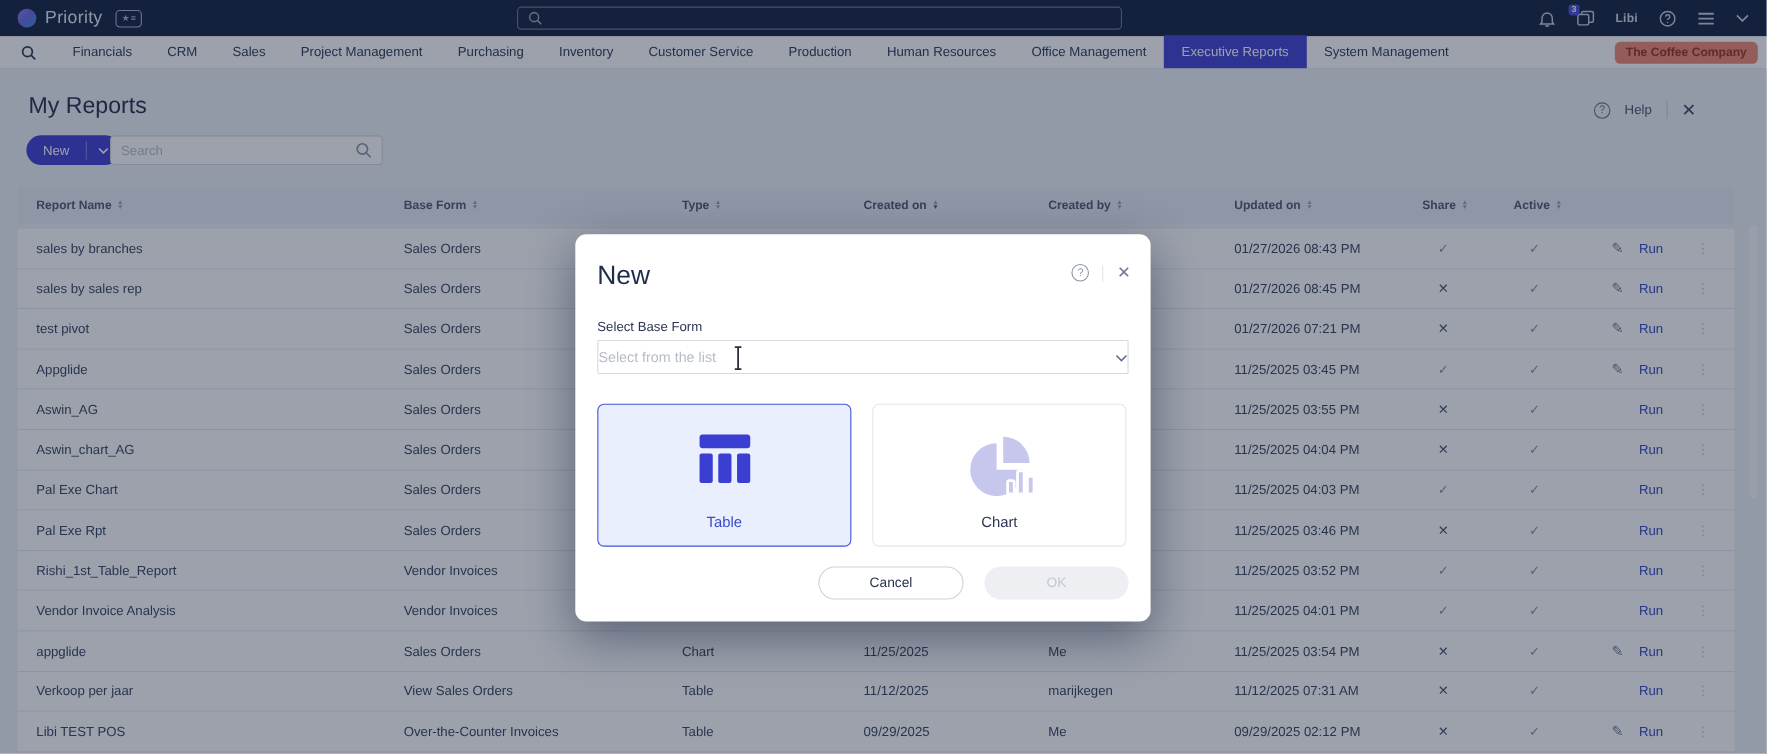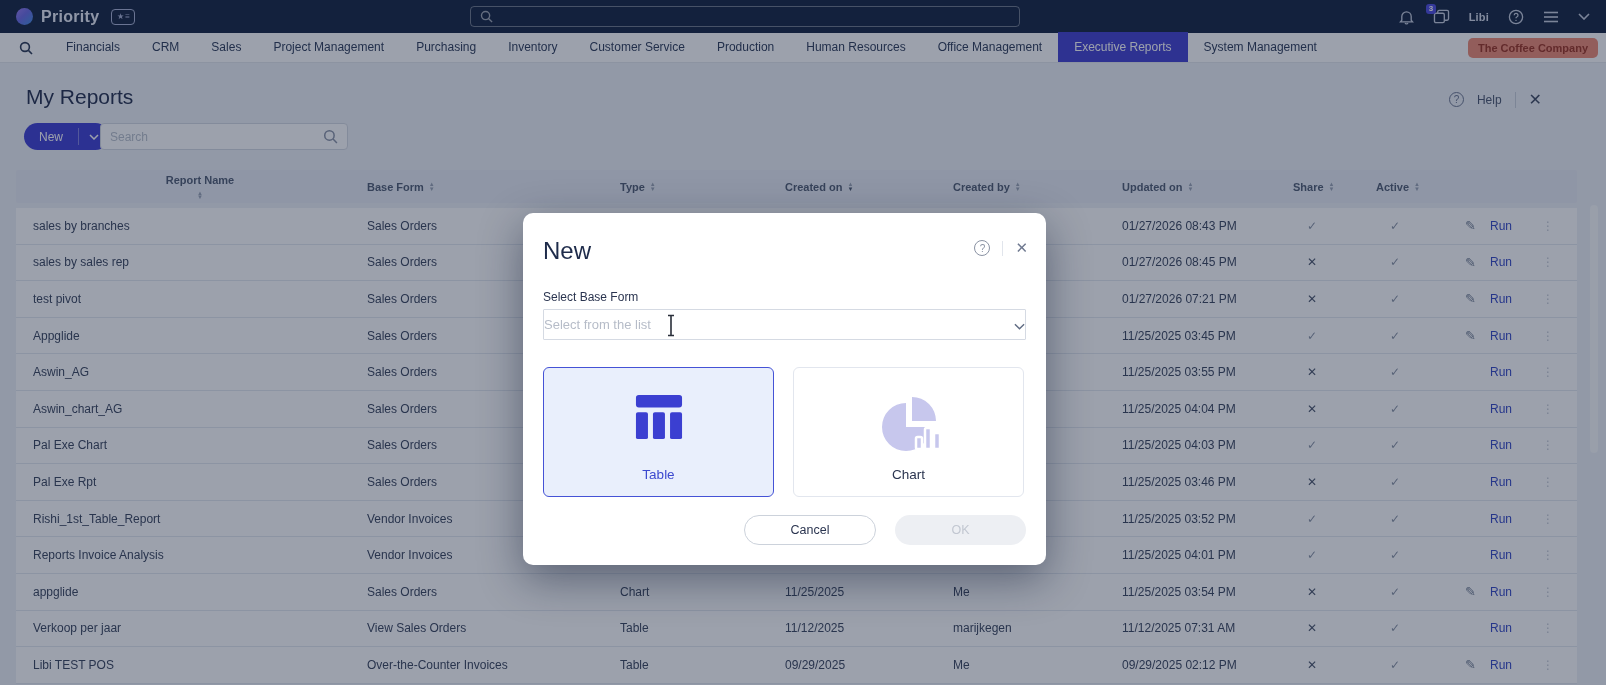--- a/index.html
+++ b/index.html
@@ -8,21 +8,21 @@
     position: relative; overflow: hidden;
     background: #eef1f6;
     font-family: "Liberation Sans","DejaVu Sans",sans-serif;
     color: #3a455d;
   }
   
   .topbar { position:absolute; top:0; left:0; right:0; height:33px; background:#142441;
     display:flex; align-items:center; padding:0 16px; z-index:1; }
   .logo-mark { width:17px; height:17px; border-radius:50%;
     background: linear-gradient(135deg,#9b7bf0 0%,#6a6ae6 45%,#3f8fe0 100%); margin-right:8px; flex:none; }
-  .brand { color:#e9edf6; font-size:16px; font-weight:700; letter-spacing:.3px; }
+  .brand { color:#e9edf6; font-size:16px; font-weight:400; letter-spacing:.3px; }
   .fav-badge { margin-left:12px; width:24px; height:16px; border:1.4px solid #a9b2d4; border-radius:4px;
     color:#a9b2d4; font-size:8px; display:flex; align-items:center; justify-content:center; gap:1px; }
   .topbar-search { position:absolute; left:470px; top:6px; width:550px; height:21px;
     border:1px solid rgba(255,255,255,.38); border-radius:4px; background:transparent;
     display:flex; align-items:center; padding:0 9px; }
   .topbar-search input { flex:1; background:transparent; border:none; outline:none;
     color:rgba(255,255,255,.6); font-size:11px; font-style:italic; font-family:inherit; }
   .topbar-search input::placeholder { color:rgba(255,255,255,.55); }
   .topbar-right { margin-left:auto; display:flex; align-items:center; gap:19px; }
   .tb-icon { position:relative; display:flex; align-items:center; color:#c7cede; cursor:pointer; }
@@ -58,21 +58,21 @@
   .list-search input::placeholder { color:#b9c0cb; }
   
   .table { position:absolute; left:16px; top:170px; width:1561px; }
   .thead, .tr { display:grid; grid-template-columns:351px 253px 165px 168px 169px 165px 73px 80px 1fr;
     align-items:center; }
   .thead { height:33px; background:#e9edf4; border-radius:2px; font-size:11px; font-weight:700; color:#505c73; }
   .tbody { margin-top:5px; }
   .tr { height:36.6px; background:#fff; border-bottom:1px solid #e4e8ef; font-size:12px; color:#3a455d; }
   .th, .td { overflow:hidden; text-overflow:ellipsis; white-space:nowrap; }
   .th { display:flex; align-items:center; gap:5px; cursor:pointer; }
-  .th:first-child, .td:first-child { padding-left:17px;flex-direction:column; }
+  .th:first-child, .td:first-child { padding-left:17px; }
   .th.c-share { padding-left:6px; } .td.c-share { padding-left:20px; }
   .th.c-active { padding-left:16px; } .td.c-active { padding-left:30px; }
   .sort { display:inline-flex; flex-direction:column; line-height:4.5px; font-size:6px; color:#9aa3b5; }
   .sort .dn.on { color:#4d5870; }
   .glyph-check { color:#8a94a5; font-size:12px; }
   .glyph-x { color:#4a556b; font-size:12px; }
   .td.actions { display:flex; align-items:center; padding-left:23px; gap:12px; }
   .edit-slot { width:15px; color:#6f7b90; font-size:13px; text-align:center; }
   .run-link { color:#3448c5; cursor:pointer; }
   .kebab { margin-left:18px; color:#c3c9d4; font-size:12px; cursor:pointer; }
@@ -398,21 +398,21 @@
         <div class="td">11/25/2025 03:52 PM</div>
         <div class="td c-share"><span class="glyph-check">✓</span></div>
         <div class="td c-active"><span class="glyph-check">✓</span></div>
         <div class="td actions">
           <span class="edit-slot"></span>
           <span class="run-link">Run</span>
           <span class="kebab">⋮</span>
         </div>
       </div>
       <div class="tr">
-        <div class="td">Reports Invoice Analysis</div>
+        <div class="td">Vendor Invoice Analysis</div>
         <div class="td">Vendor Invoices</div>
         <div class="td"></div>
         <div class="td"></div>
         <div class="td"></div>
         <div class="td">11/25/2025 04:01 PM</div>
         <div class="td c-share"><span class="glyph-check">✓</span></div>
         <div class="td c-active"><span class="glyph-check">✓</span></div>
         <div class="td actions">
           <span class="edit-slot"></span>
           <span class="run-link">Run</span>

